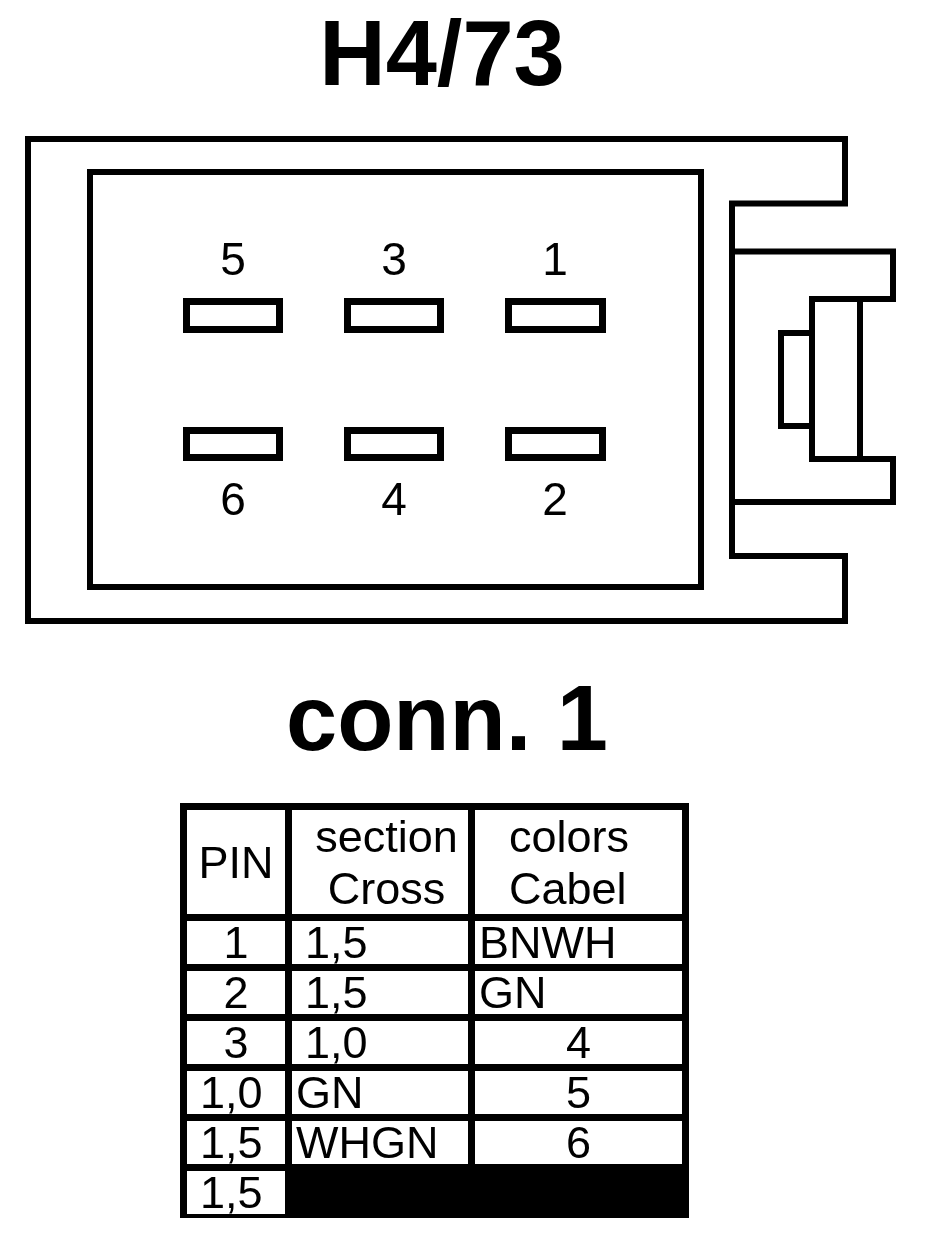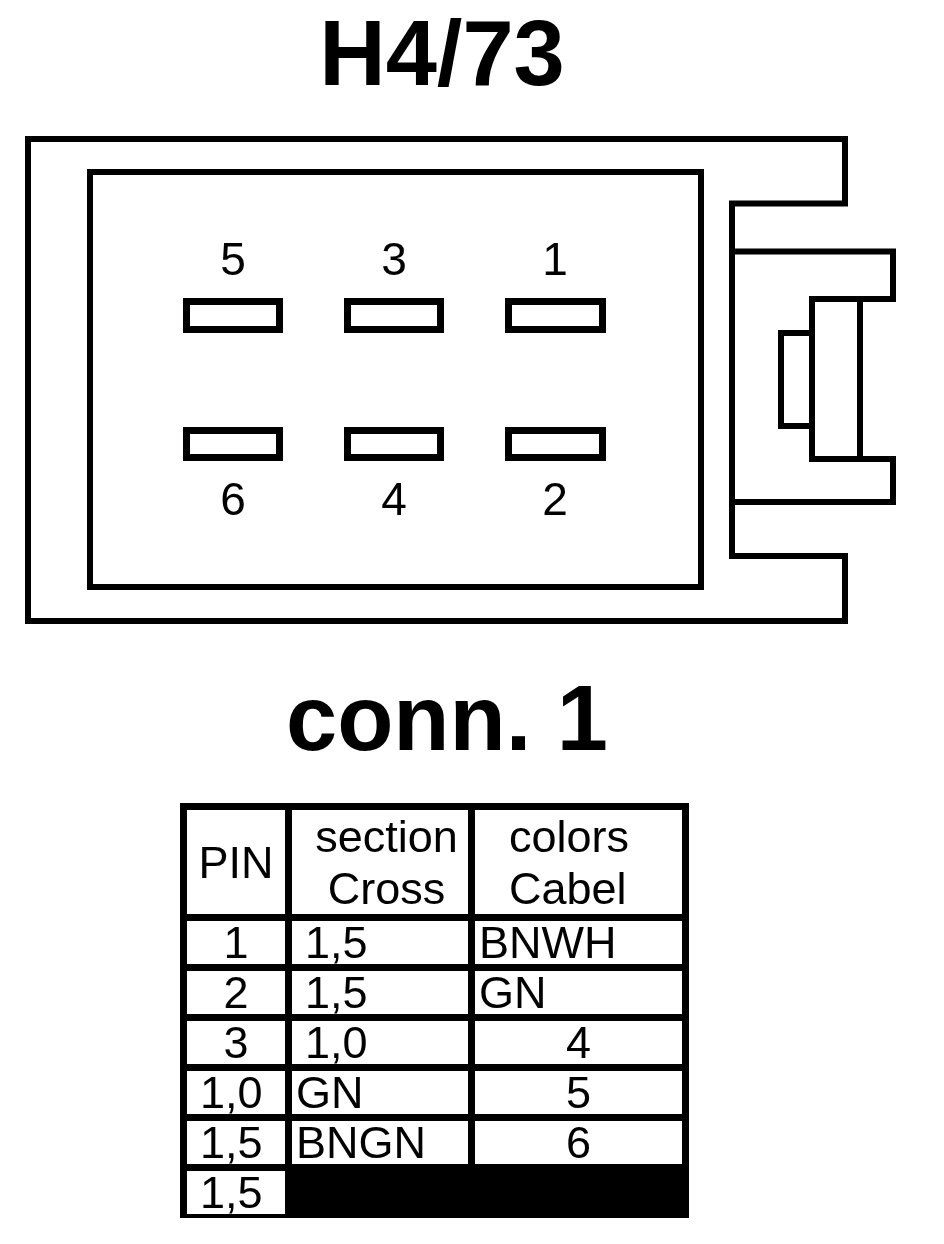--- a/index.html
+++ b/index.html
@@ -137,19 +137,19 @@
 
     <div class="cell c1">3</div>
     <div class="cell c2">1,0</div>
 
     <div class="cell c1">4</div>
     <div class="cell c2">1,0</div>
     <div class="cell c3">GN</div>
 
     <div class="cell c1">5</div>
     <div class="cell c2">1,5</div>
-    <div class="cell c3">BNGN</div>
+    <div class="cell c3">WHGN</div>
 
     <div class="cell c1">6</div>
     <div class="cell c2">1,5</div>
   </div>
 
 </div>
 
 </body></html>

